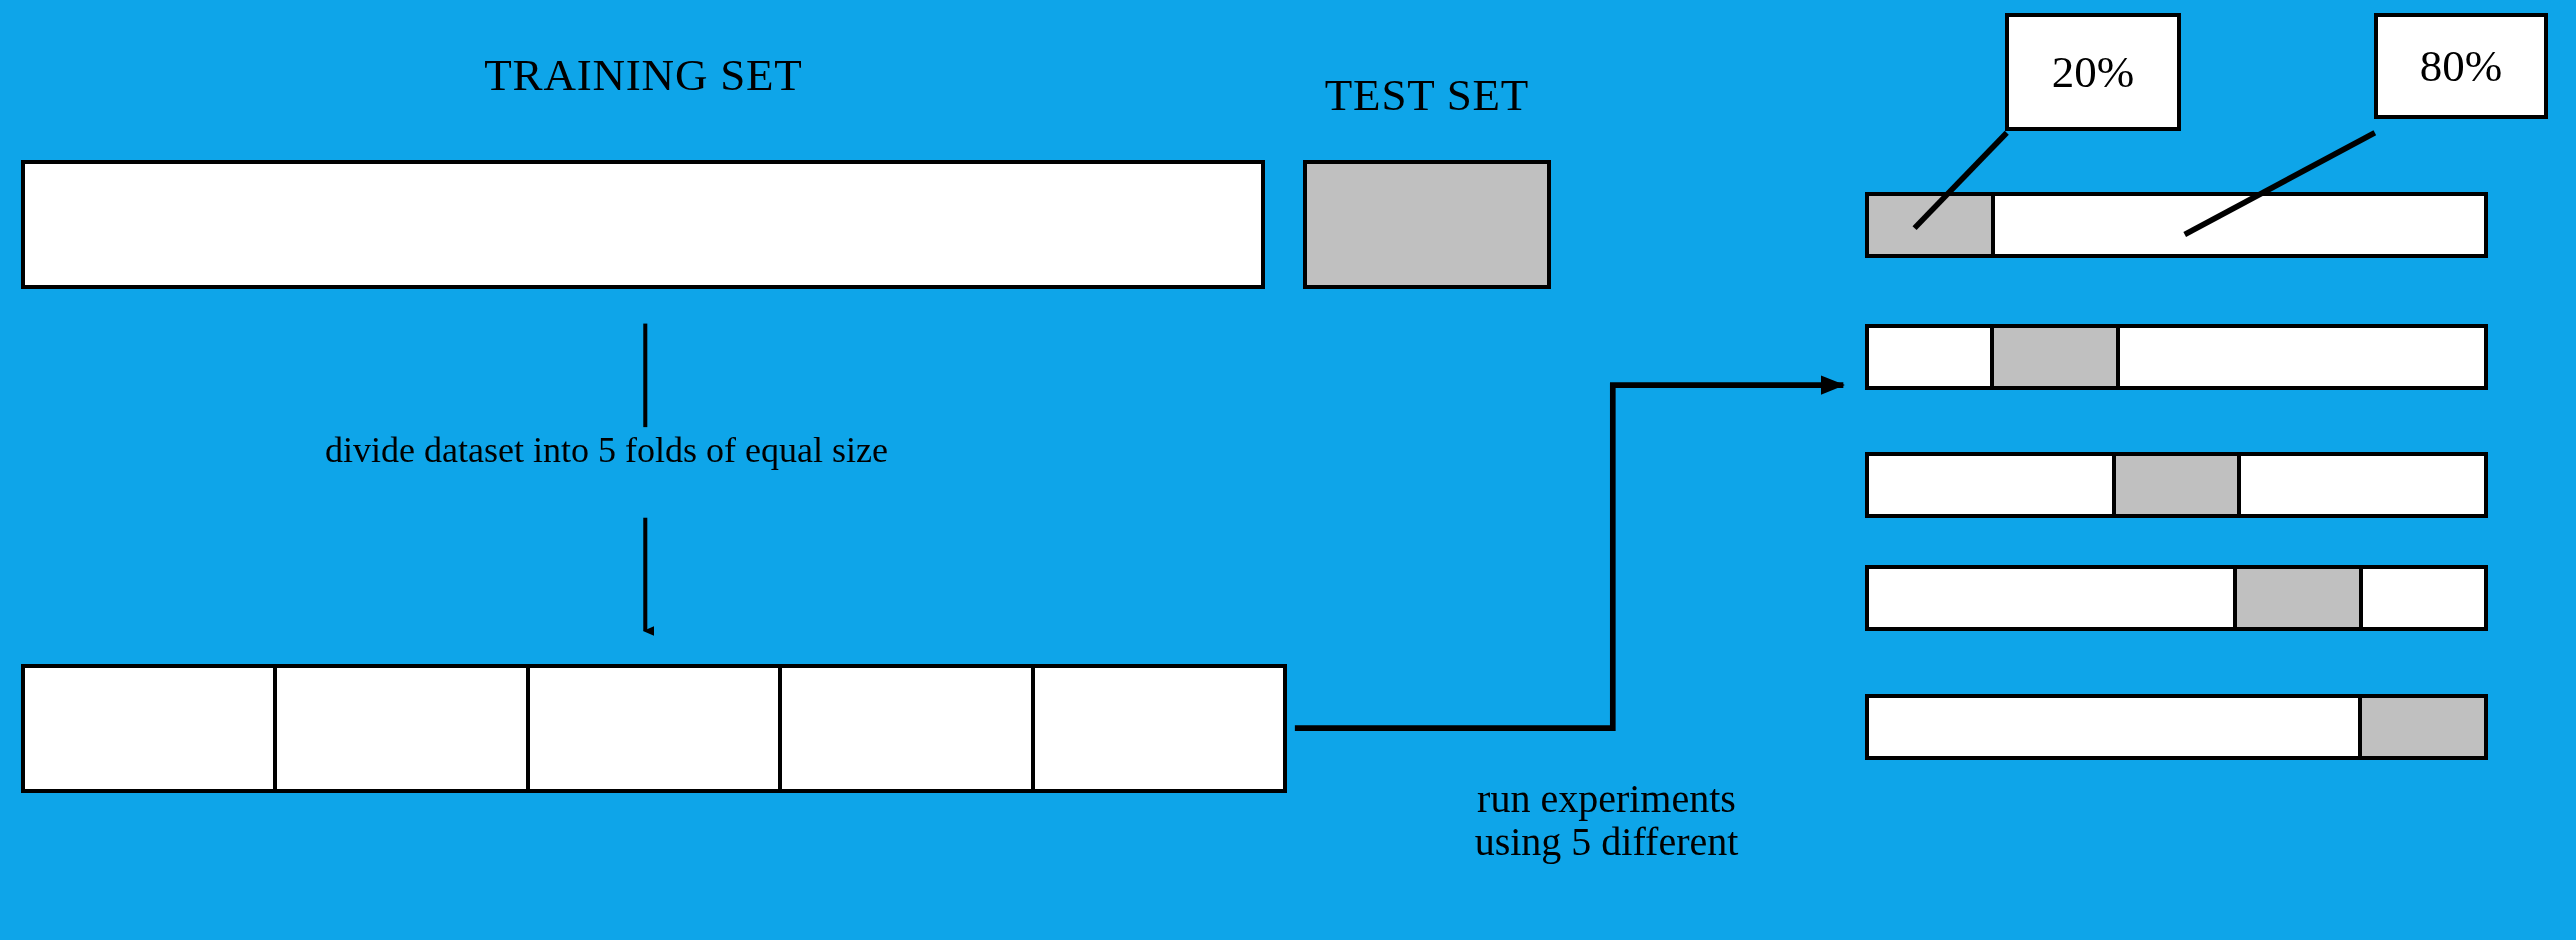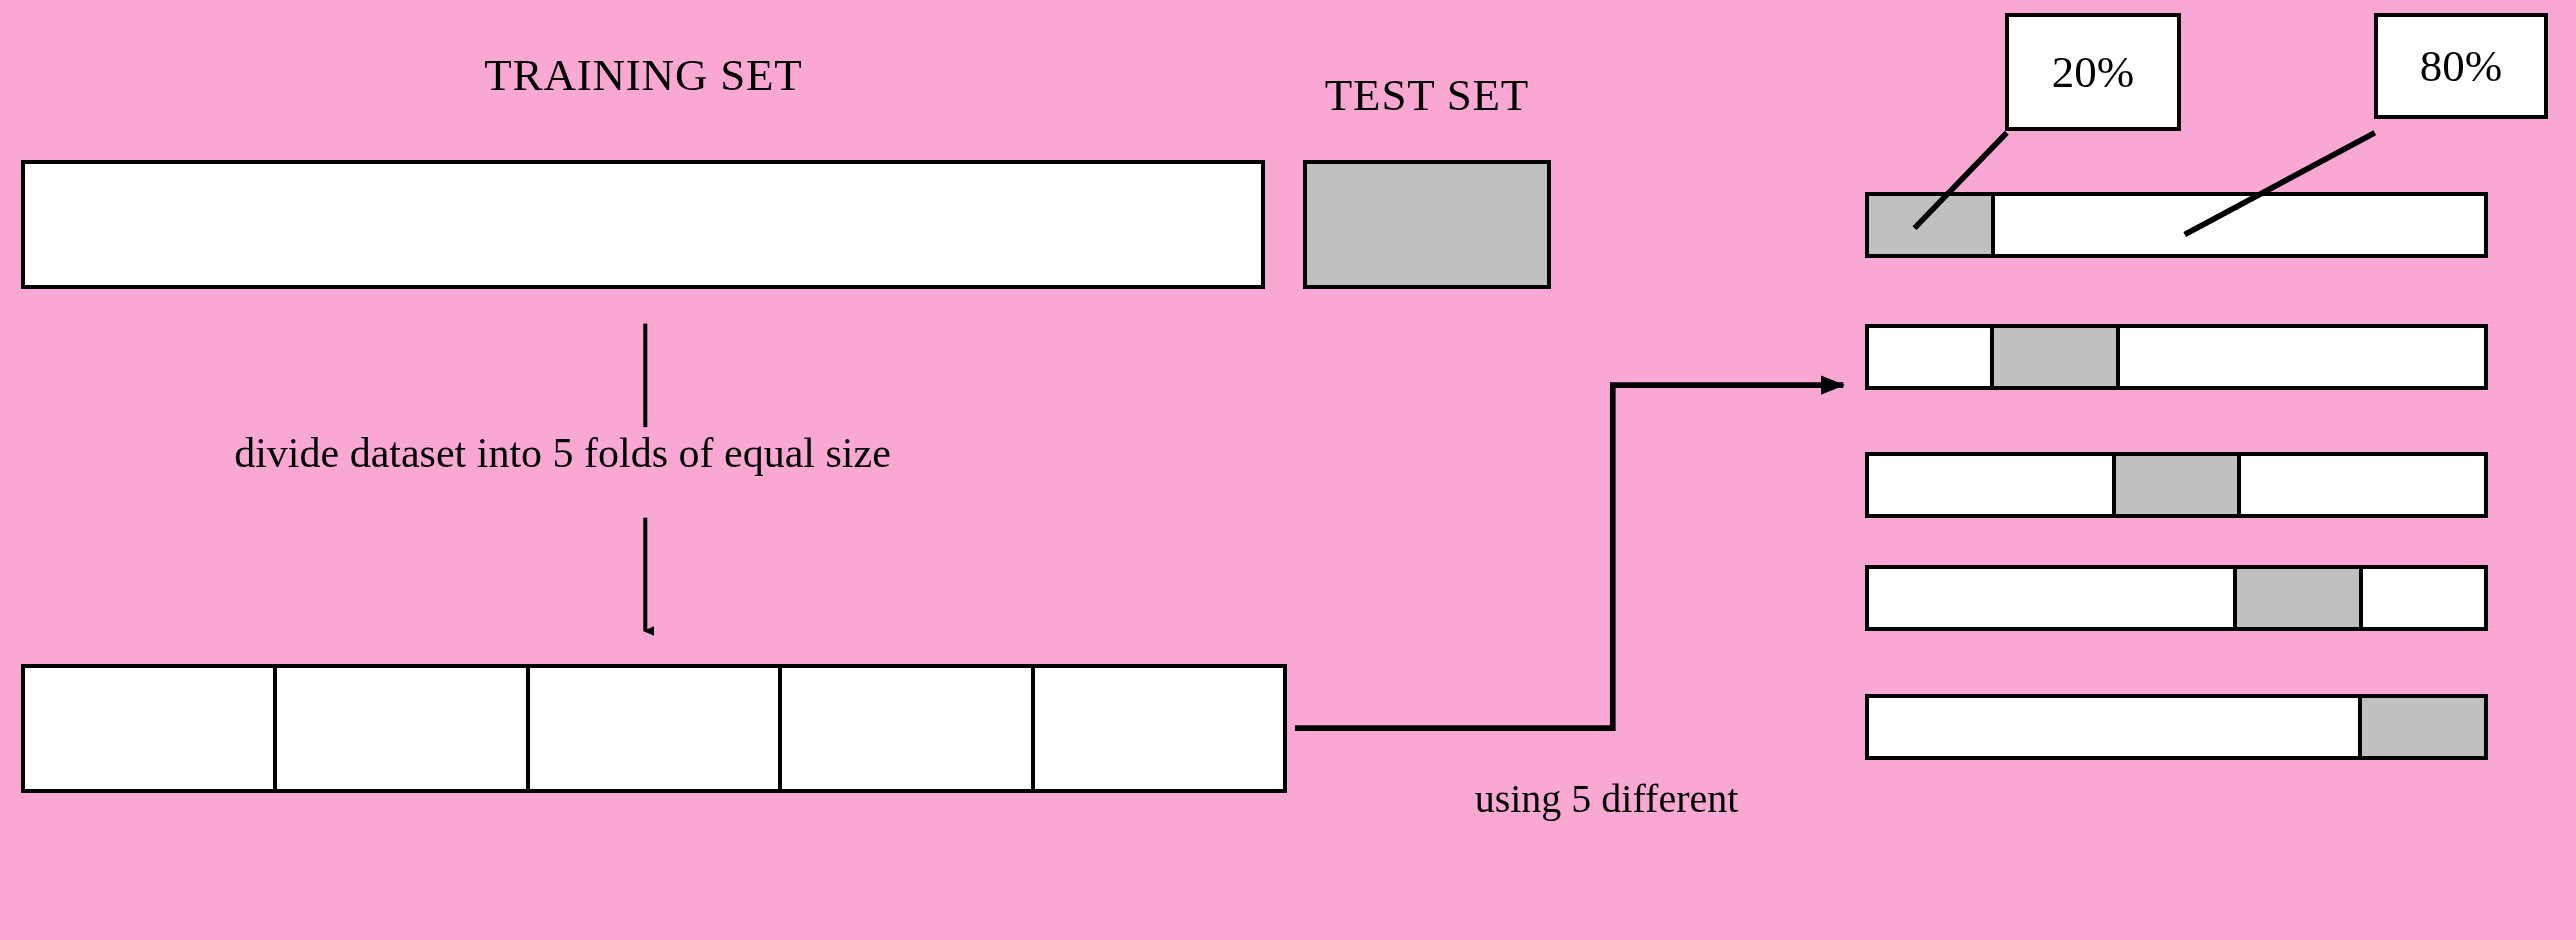--- a/index.html
+++ b/index.html
@@ -7,21 +7,21 @@
     padding: 0;
     background: #ffffff;
   }
   body {
     font-family: "Liberation Serif", "DejaVu Serif", serif;
   }
   #canvas {
     position: relative;
     width: 2576px;
     height: 940px;
-    background: #f9a8d4;
+    background: #0ea5e9;
     overflow: hidden;
   }
 
   
   .heading {
     position: absolute;
     font-size: 45px;
     letter-spacing: 0.8px;
     color: #000000;
     white-space: nowrap;
@@ -84,23 +84,24 @@
     border-right: none;
   }
 
   
   #divide-caption {
     position: absolute;
     left: 0;
     top: 429px;
     width: 1125px;
     text-align: center;
-    font-size: 42px;
+    font-size: 36px;
     color: #000000;
     white-space: nowrap;
+    padding-left: 44px;
   }
 
   
   .part-bar {
     position: absolute;
     box-sizing: border-box;
     border: 4.9px solid #000000;
     background: #ffffff;
     display: flex;
     left: 1865px;
@@ -229,20 +230,21 @@
     <div class="part-seg"></div>
     <div class="part-seg divider-right"></div>
     <div class="part-seg gray"></div>
   </div>
 
   <div class="callout" id="callout-20">20%</div>
 
   <div class="callout" id="callout-80">80%</div>
 
   <div id="run-caption">
+    <div>run experiments</div>
     <div>using 5 different</div>
   </div>
 
   <svg id="connectors" viewBox="0 0 3183 1162">
     <defs>
       <marker id="arrowdown" markerWidth="14" markerHeight="14" refX="6" refY="11" orient="auto" markerUnits="userSpaceOnUse">
         <path d="M0,0 L12,0 L6,14 Z" fill="#000000"></path>
       </marker>
       <marker id="arrowright" markerWidth="30" markerHeight="24" refX="28" refY="12" orient="auto" markerUnits="userSpaceOnUse">
         <path d="M0,0 L30,12 L0,24 Z" fill="#000000"></path>

